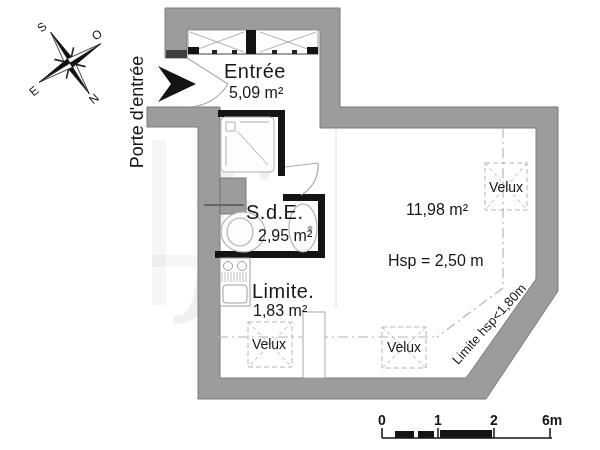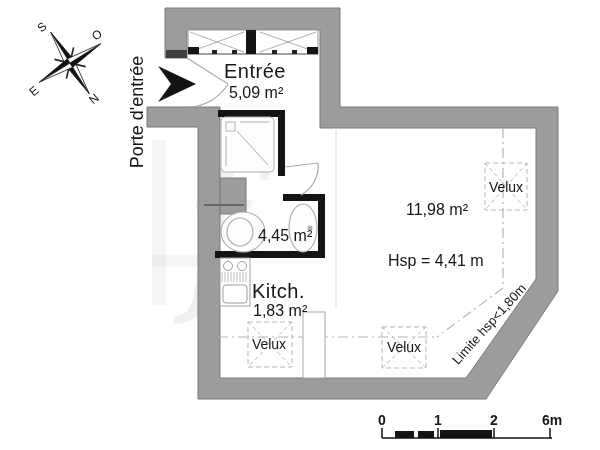--- a/index.html
+++ b/index.html
@@ -184,27 +184,28 @@
   <div class="lbl compass-letter" style="left:42px;top:27px;">S</div>
   <div class="lbl compass-letter" style="left:97px;top:35px;">O</div>
   <div class="lbl compass-letter" style="left:34px;top:91px;">E</div>
   <div class="lbl compass-letter" style="left:94px;top:99px;">N</div>
 
   <div class="lbl" id="porte-label" style="left:137px;top:112px;">Porte d'entrée</div>
 
   <div class="lbl room-name" style="left:224px;top:60px;">Entrée</div>
   <div class="lbl room-area" style="left:229px;top:84px;">5,09 m²</div>
 
-  <div class="lbl room-area" style="left:258px;top:227px;">4,45 m²</div>
-
-  <div class="lbl room-name" style="left:252px;top:280px;">Kitch.</div>
+  <div class="lbl room-name" style="left:246px;top:201px;">S.d.E.</div>
+  <div class="lbl room-area" style="left:258px;top:227px;">2,95 m²</div>
+
+  <div class="lbl room-name" style="left:252px;top:280px;">Limite.</div>
   <div class="lbl room-area" style="left:253px;top:302px;">1,83 m²</div>
 
   <div class="lbl room-area" style="left:406px;top:201px;">11,98 m²</div>
-  <div class="lbl room-area" style="left:388px;top:252px;">Hsp = 4,41 m</div>
+  <div class="lbl room-area" style="left:388px;top:252px;">Hsp = 2,50 m</div>
 
   <div class="lbl velux-lbl" style="left:506px;top:187px;">Velux</div>
   <div class="lbl velux-lbl" style="left:269px;top:344px;">Velux</div>
   <div class="lbl velux-lbl" style="left:404px;top:347px;">Velux</div>
 
   <div class="lbl" id="limite-label" style="left:489px;top:324px;">Limite hsp&lt;1,80m</div>
 
   <div class="lbl scale-num" style="left:382px;top:412px;">0</div>
   <div class="lbl scale-num" style="left:438px;top:412px;">1</div>
   <div class="lbl scale-num" style="left:494px;top:412px;">2</div>

